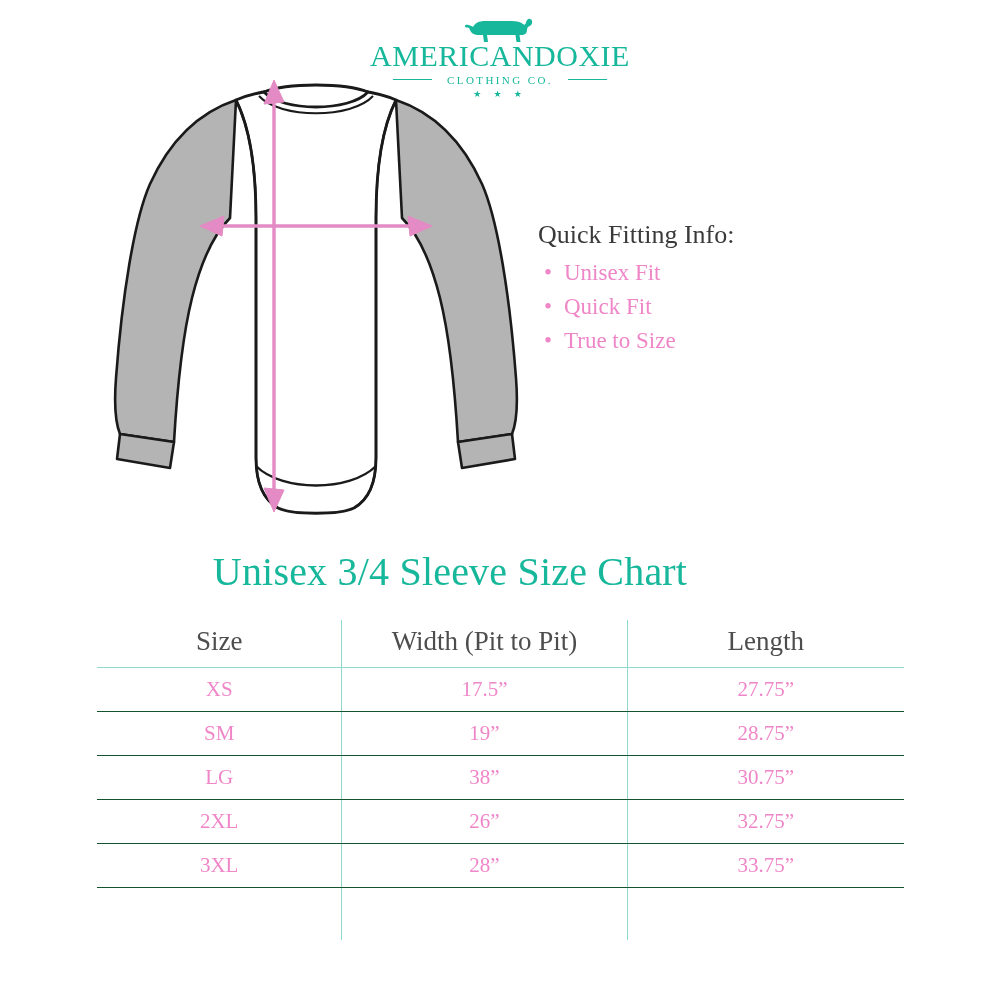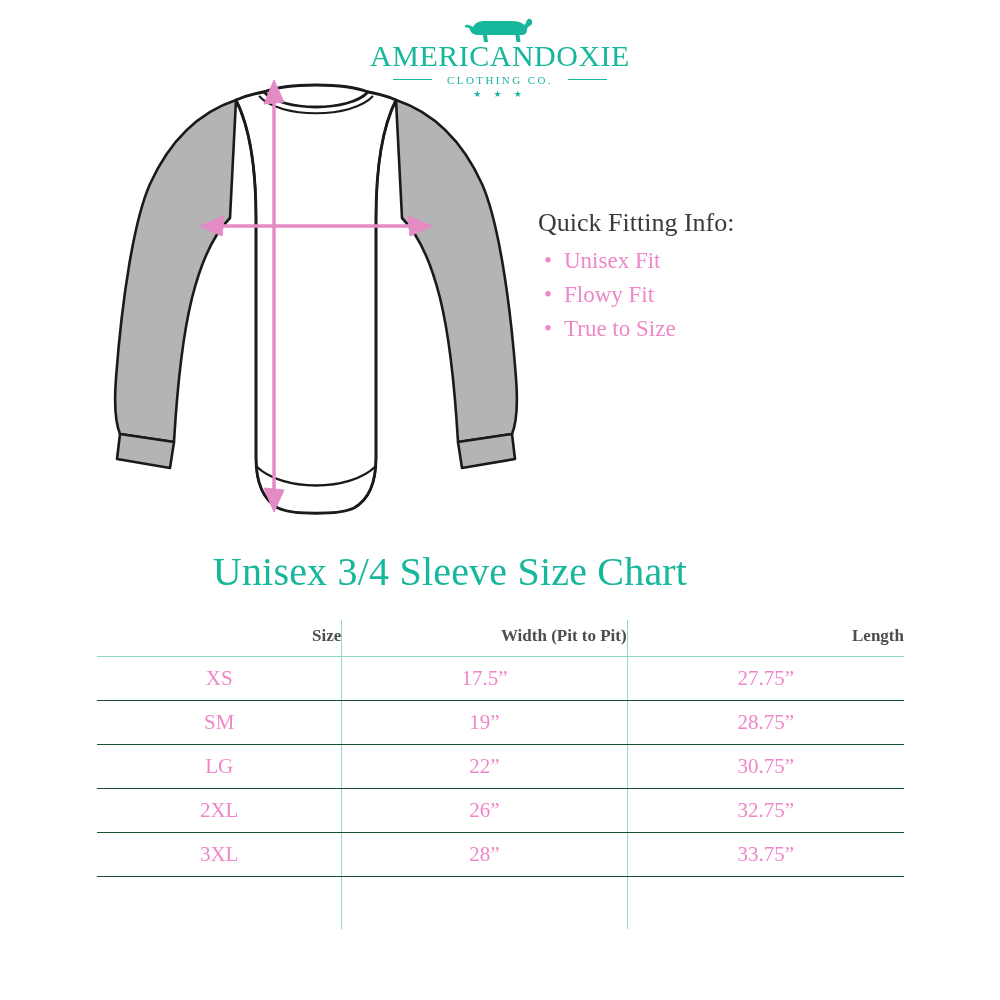--- a/index.html
+++ b/index.html
@@ -70,21 +70,21 @@
     left: 96px;
     top: 78px;
     width: 440px;
     height: 450px;
   }
 
   
   .fit-info {
     position: absolute;
     left: 538px;
-    top: 208px;
+    top: 220px;
     width: 400px;
   }
   .fit-title {
     font-size: 26px;
     color: #3a3a3a;
     margin: 0 0 10px 0;
     font-family: "Liberation Serif", serif;
   }
   .fit-list {
     list-style: none;
@@ -121,25 +121,25 @@
   
   .size-table {
     position: absolute;
     top: 620px;
     left: 97px;
     width: 807px;
     border-collapse: collapse;
     font-family: "Liberation Serif", serif;
   }
   .size-table th {
-    font-weight: bold;
-    font-size: 17px;
+    font-weight: normal;
+    font-size: 27px;
     color: #4d4d4d;
     padding: 6px 0 10px 0;
-    text-align: right;
+    text-align: center;
     border-bottom: 1px solid #8fd9cd;
   }
   .size-table td {
     font-size: 21px;
     color: #ef86c8;
     padding: 9px 0 9px 0;
     text-align: center;
     border-bottom: 1px solid #14532d;
   }
   .size-table th.col-size, .size-table td.col-size { width: 245px; }
@@ -198,21 +198,21 @@
       <polygon points="178,2 168,26 188,24"></polygon>
       <polygon points="178,434 168,410 188,412"></polygon>
     </g>
   </svg>
 </div>
 
 <div class="fit-info">
   <div class="fit-title">Quick Fitting Info:</div>
   <ul class="fit-list">
     <li><span class="bullet">•</span><span>Unisex Fit</span></li>
-    <li><span class="bullet">•</span><span>Flowy Fit</span></li>
+    <li><span class="bullet">•</span><span>Quick Fit</span></li>
     <li><span class="bullet">•</span><span>True to Size</span></li>
   </ul>
 </div>
 
 <div class="chart-title">Unisex 3/4 Sleeve Size Chart</div>
 
 <table class="size-table">
   <thead>
     <tr>
       <th class="col-size">Size</th>
@@ -226,21 +226,21 @@
       <td class="col-width">17.5”</td>
       <td class="col-length">27.75”</td>
     </tr>
     <tr>
       <td class="col-size">SM</td>
       <td class="col-width">19”</td>
       <td class="col-length">28.75”</td>
     </tr>
     <tr>
       <td class="col-size">LG</td>
-      <td class="col-width">22”</td>
+      <td class="col-width">38”</td>
       <td class="col-length">30.75”</td>
     </tr>
     <tr>
       <td class="col-size">2XL</td>
       <td class="col-width">26”</td>
       <td class="col-length">32.75”</td>
     </tr>
     <tr>
       <td class="col-size">3XL</td>
       <td class="col-width">28”</td>

